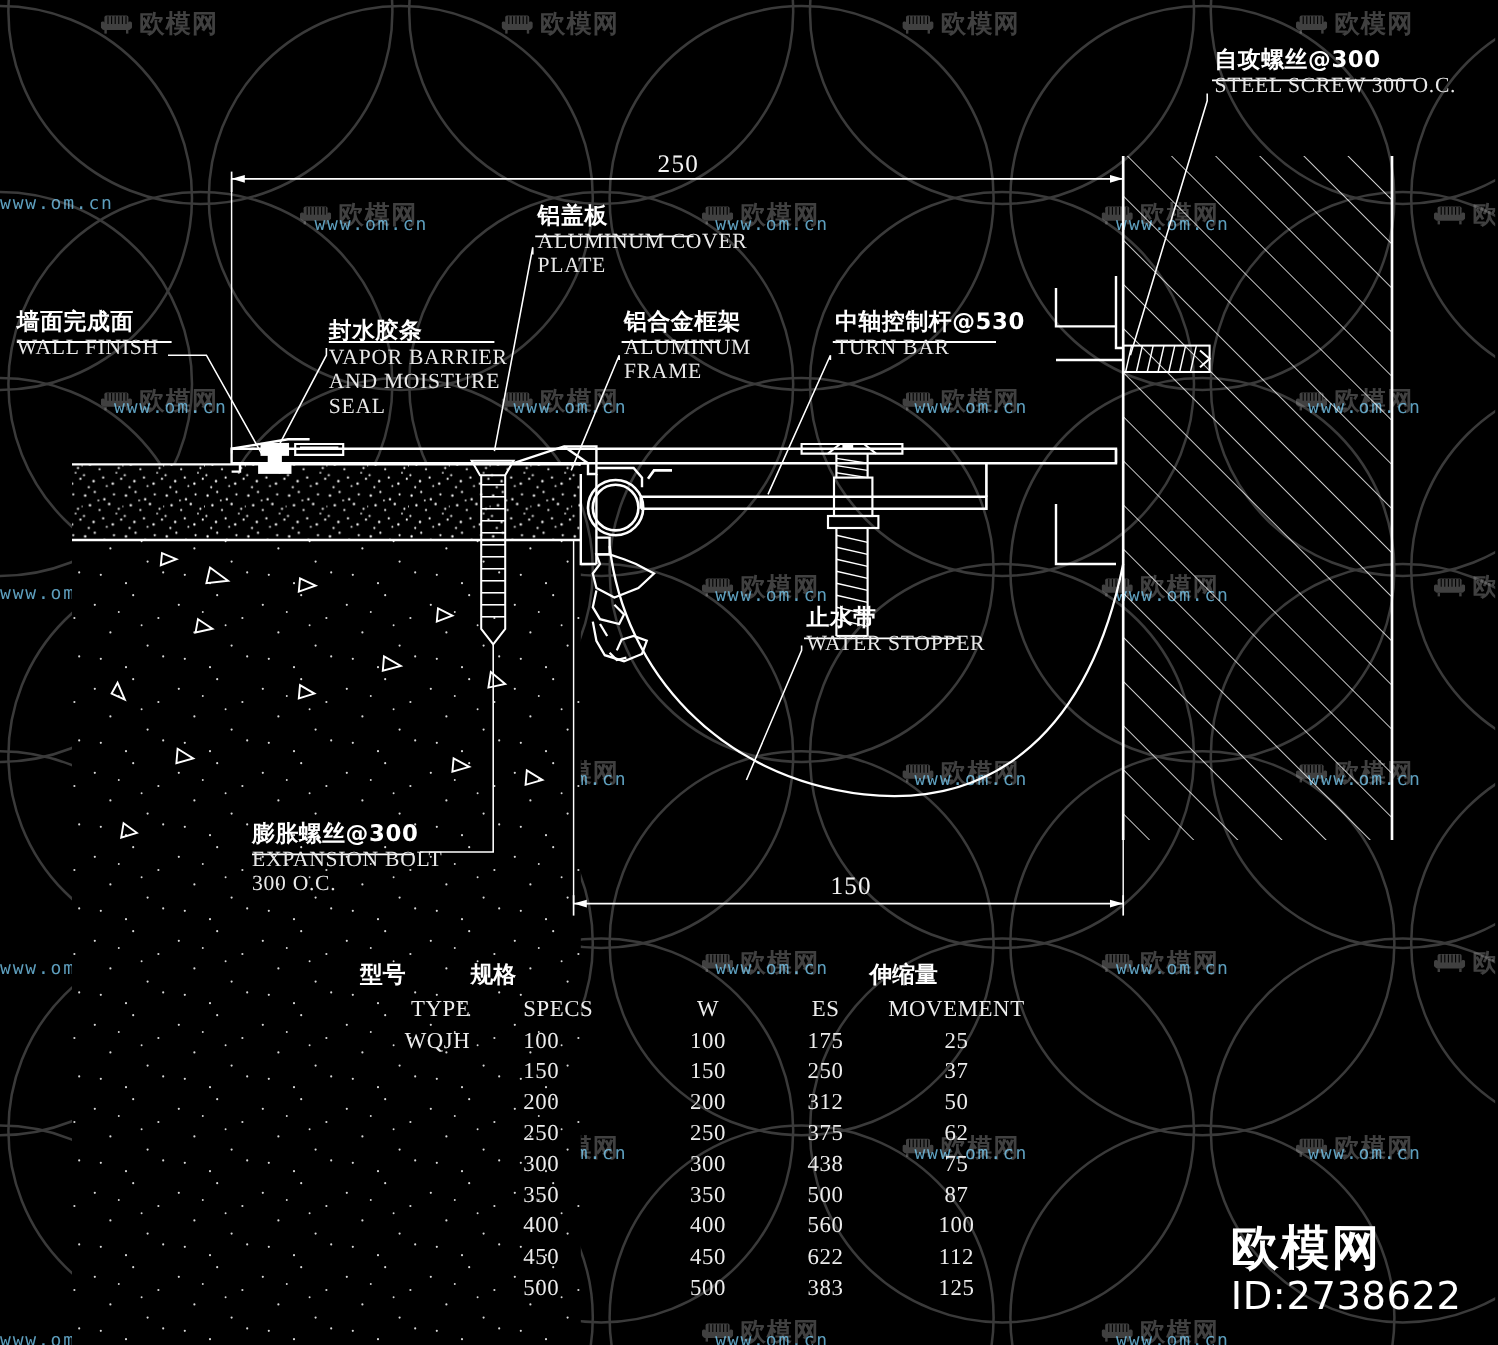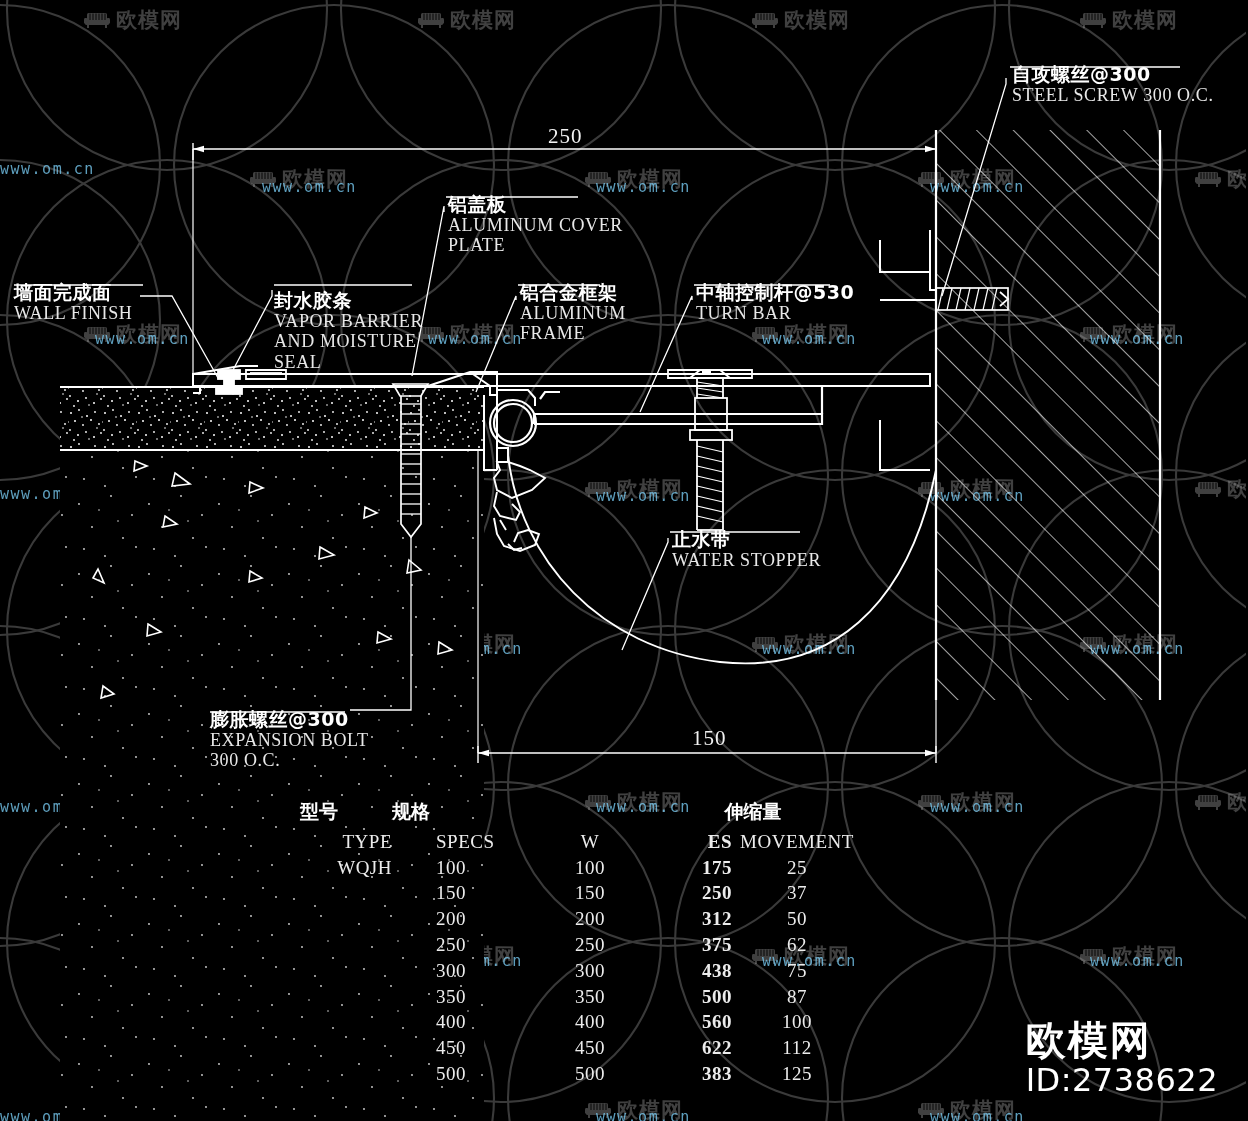--- a/index.html
+++ b/index.html
@@ -30,21 +30,21 @@
     position:absolute;
     font-family:"DejaVu Sans Mono", monospace;
     font-size:15px;color:#7dd3fc;letter-spacing:1.5px;
     opacity:.75;white-space:nowrap;
   }
 
   
   .draw{position:absolute;inset:0;}
 
   
-  .lbl{position:absolute;color:#ffffff;white-space:nowrap;line-height:1.12;margin-top:24px;}
+  .lbl{position:absolute;color:#ffffff;white-space:nowrap;line-height:1.12;}
   .lbl .zh{
     font-family:"DejaVu Sans", sans-serif;
     font-size:19px;font-weight:bold;
     display:block;letter-spacing:.5px;
     color:#fff;
   }
   .lbl .en{
     font-family:"Liberation Serif", serif;
     font-size:18px;display:block;color:#e8e8e8;
     letter-spacing:.6px;
@@ -62,21 +62,21 @@
     font-family:"DejaVu Sans", sans-serif;
     font-size:19px;font-weight:bold;color:#fff;
   }
   .spec-table .row span{
     font-family:"Liberation Serif", serif;
     font-size:19px;color:#ececec;letter-spacing:.5px;
   }
   .c0{width:92px;text-align:right;}
   .c1{width:100px;text-align:left;margin-left:44px;}
   .c2{width:108px;text-align:center;}
-  .c3{width:88px;text-align:right;font-weight:bold;}
+  .c3{width:88px;text-align:center;}
   .c4{width:130px;text-align:center;}
   .zh0{width:92px;text-align:left;}
   .zh1{width:208px;text-align:left;}
   .zh2{width:88px;}
   .zh3{width:130px;text-align:center;}
   .spec-table .row{height:25.8px;align-items:center;}
   .spec-table .zhrow{height:34px;align-items:center;}
 
   
   .brand{

